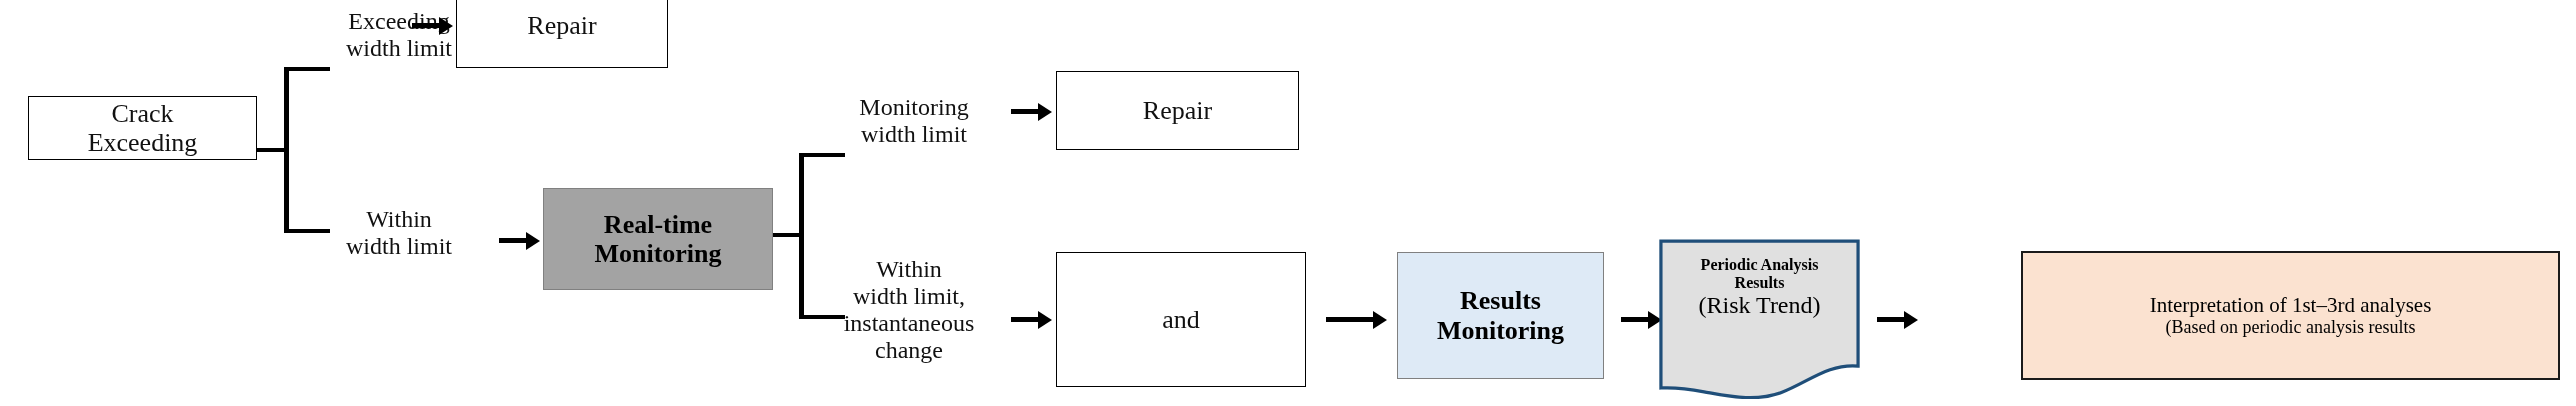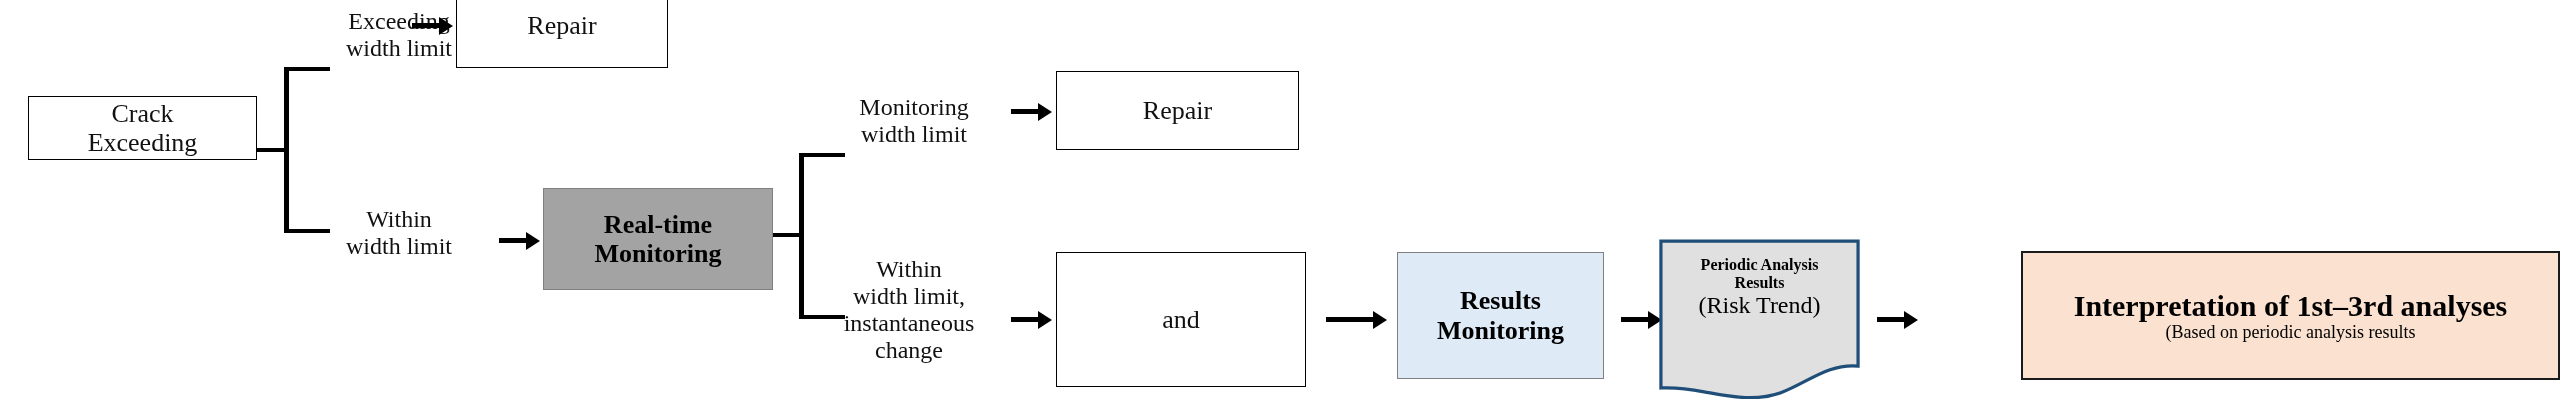--- a/index.html
+++ b/index.html
@@ -13,21 +13,21 @@
   .box-plain{background:#ffffff;border:1.9px solid #000000;font-size:26px;color:#111;}
 
   
   .box-green{background:#a3a3a3;border:1.9px solid #808080;font-weight:bold;font-size:26px;color:#000;}
 
   
   .box-blue{background:#DEEAF6;border:1.9px solid #808080;font-weight:bold;font-size:26px;color:#000;}
 
   
   .box-peach{background:#FBE2D0;border:2.6px solid #1a1a1a;color:#000;}
-  .box-peach .l1{font-weight:bold;font-size:30px;}
+  .box-peach .l1{font-weight:normal;font-size:21px;}
   .box-peach .l2{font-size:18px;}
 
   
   .doc-wrap{position:absolute;}
   .doc-wrap svg{position:absolute;left:0;top:0;}
   .doc-text{position:absolute;left:0;top:0;width:100%;display:flex;flex-direction:column;
             align-items:center;justify-content:flex-start;text-align:center;line-height:1.14;color:#000;}
   .doc-text .l1{font-weight:bold;font-size:16px;}
   .doc-text .l2{font-size:24px;}
 

